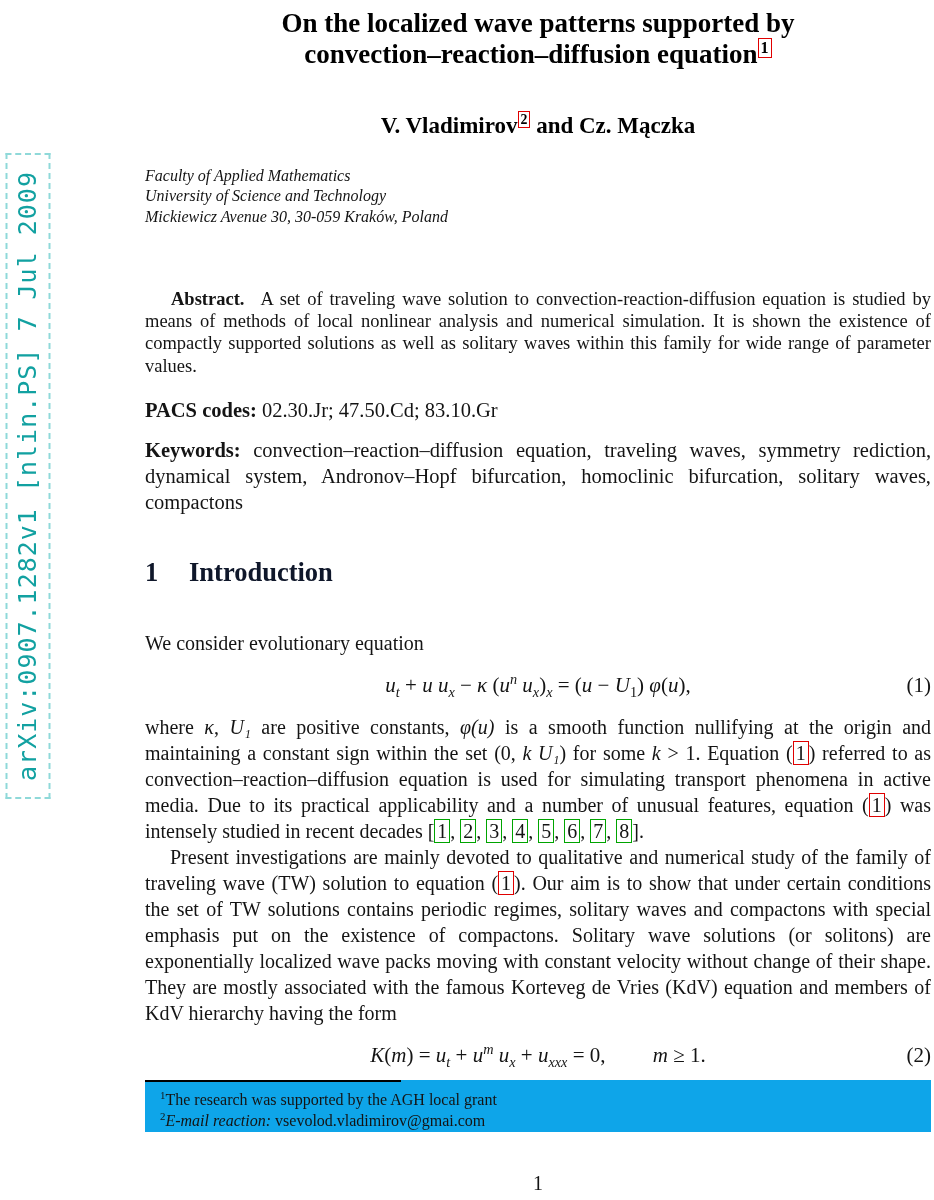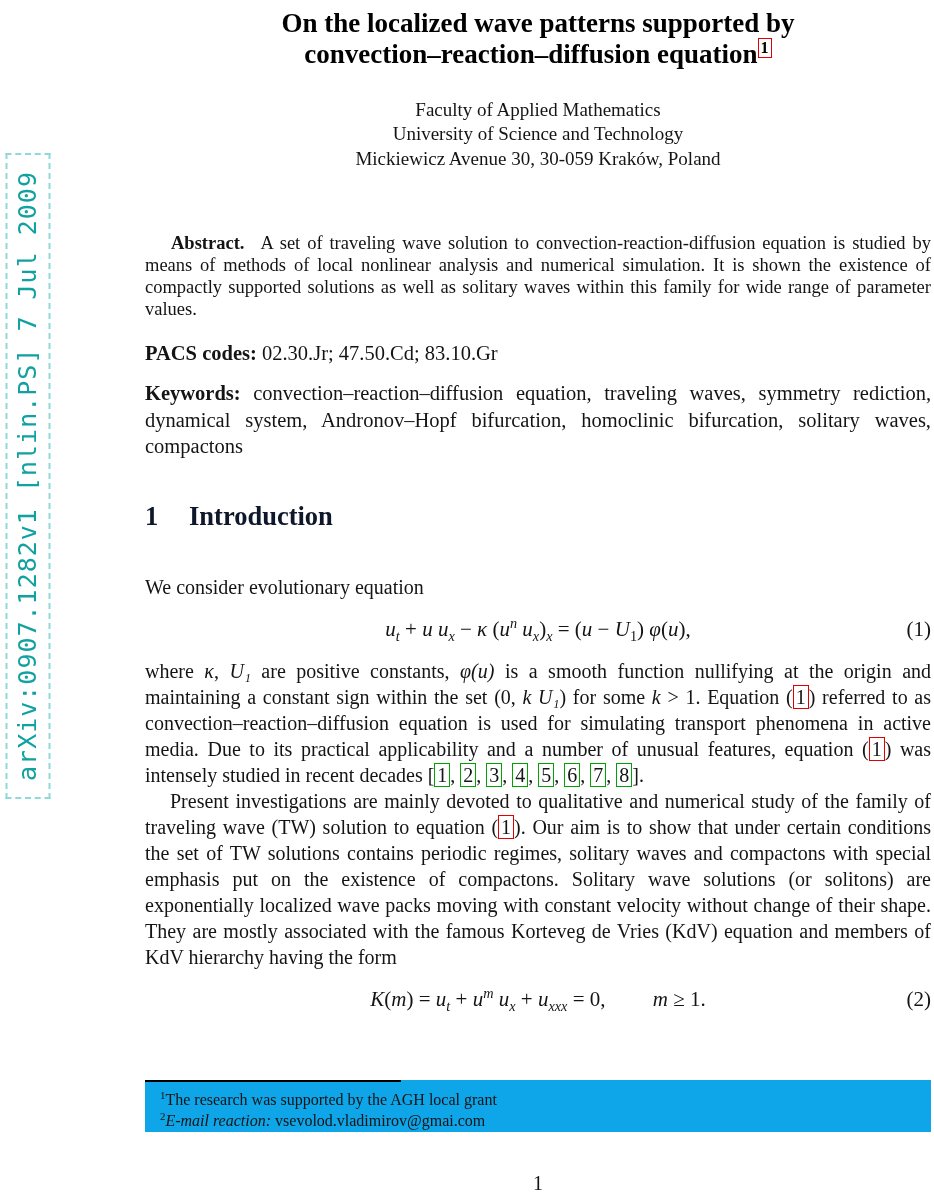--- a/index.html
+++ b/index.html
@@ -19,21 +19,21 @@
     font-family: "DejaVu Sans Mono", "Liberation Mono", monospace;
     font-size: 25px; letter-spacing: 1px;
     color: var(--arxiv, #12a1a1);
     border: 2px dashed var(--arxiv-border, #8fd9d9);
     padding: 5px 16px 7px;
   }
   .content { position: absolute; left: 145px; top: 0; width: 786px; }
 
   .title { margin: 8px 0 0; text-align: center; font-size: 27px; font-weight: bold; line-height: 1.16; color: #000; }
   .authors { margin-top: 42px; text-align: center; font-size: 23px; font-weight: bold; color: #000; }
-  .affiliation { margin-top: 27px; text-align: center; font-size: 19px; line-height: 1.3; }
+  .affiliation { margin-top: 27px; text-align: left; font-style: italic; font-size: 16px; line-height: 1.3; }
 
   .abstract { margin: 60px 0 0; font-size: 18.5px; line-height: 1.2; text-align: justify; text-indent: 26px; }
   .abs-label { margin-right: 16px; }
 
   .meta { margin: 20px 0 0; font-size: 20.5px; line-height: 1.27; text-align: justify; }
   .meta-kw { margin-top: 14px; }
 
   .section { margin: 42px 0 0; font-size: 26.5px; font-weight: bold; color: #0f172a; }
   .sec-num { display: inline-block; min-width: 44px; }
 
@@ -67,20 +67,21 @@
 <div class="page">
 
   <div class="arxiv-stamp">
     <span>arXiv:0907.1282v1  [nlin.PS]  7 Jul 2009</span>
   </div>
 
   <div class="content">
 
     <h1 class="title"><span>On the localized wave patterns supported by</span><br><span>convection–reaction–diffusion equation</span><sup class="linkbox red">1</sup></h1>
 
+    <div class="authors"><span>V. Vladimirov</span><sup class="linkbox red">2</sup><span> and Cz. Mączka</span></div>
 
     <div class="affiliation">
       <div>Faculty of Applied Mathematics</div>
       <div>University of Science and Technology</div>
       <div>Mickiewicz Avenue 30, 30-059 Kraków, Poland</div>
     </div>
 
     <p class="abstract"><b class="abs-label">Abstract.</b><span>A set of traveling wave solution to convection-reaction-diffusion equation is studied by means of methods of local nonlinear analysis and numerical simulation. It is shown the existence of compactly supported solutions as well as solitary waves within this family for wide range of parameter values.</span></p>
 
     <p class="meta"><b>PACS codes:</b> <span>02.30.Jr; 47.50.Cd; 83.10.Gr</span></p>

